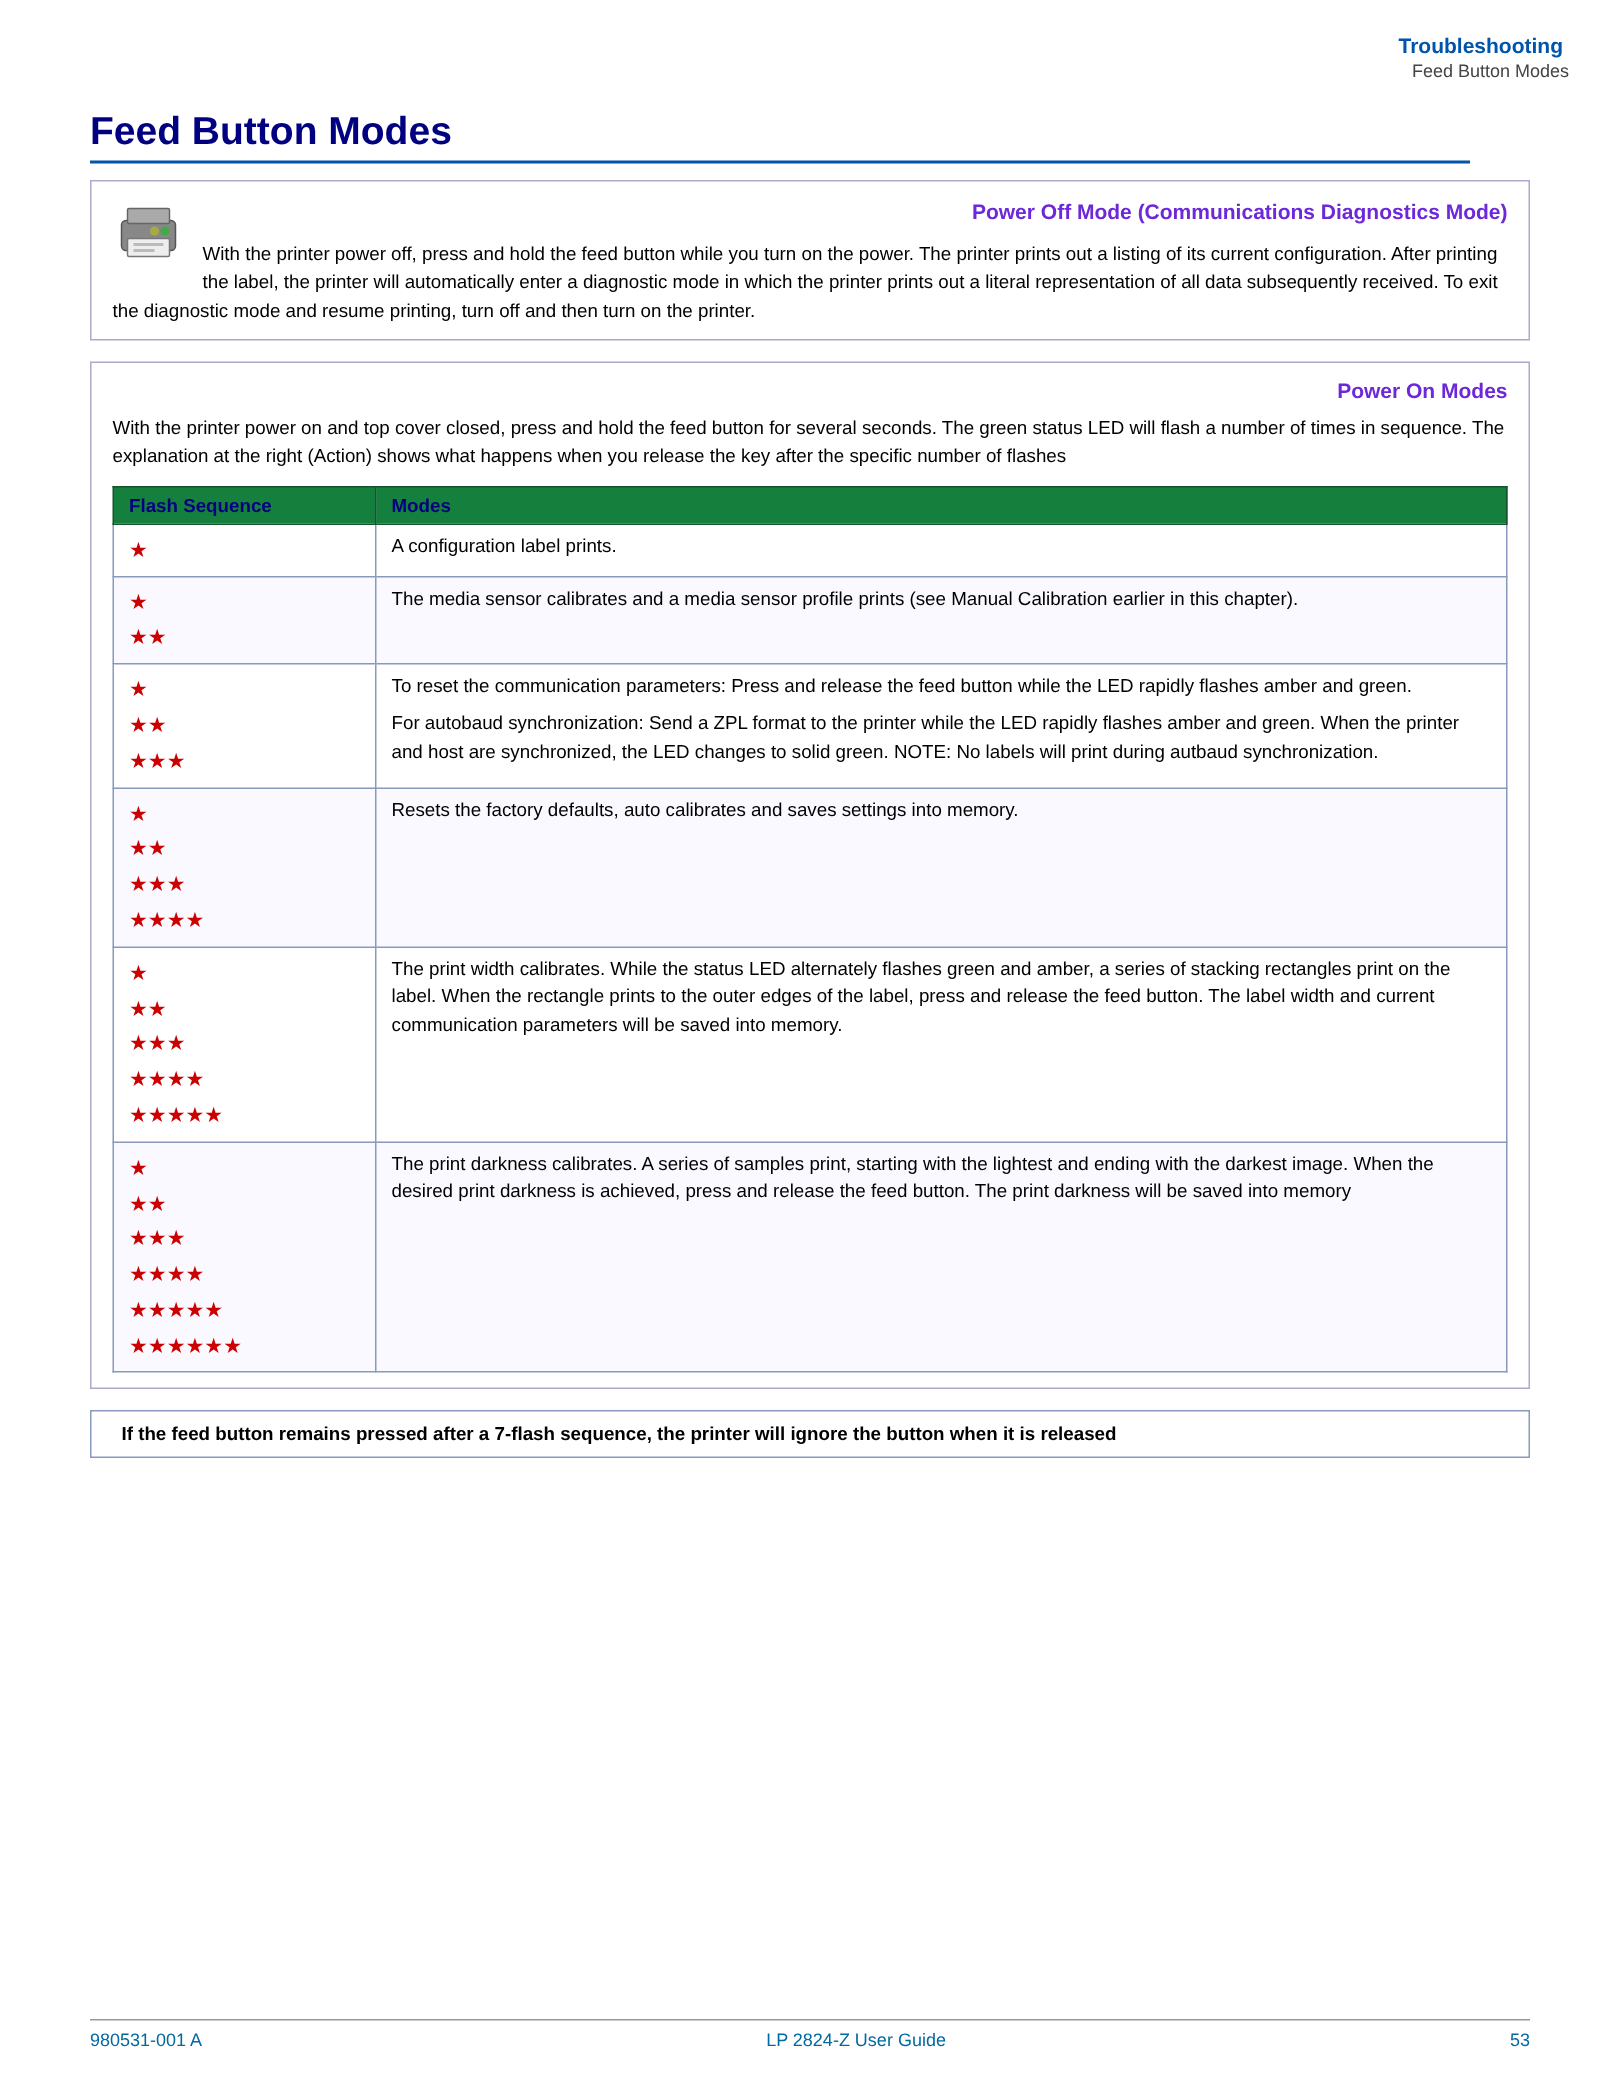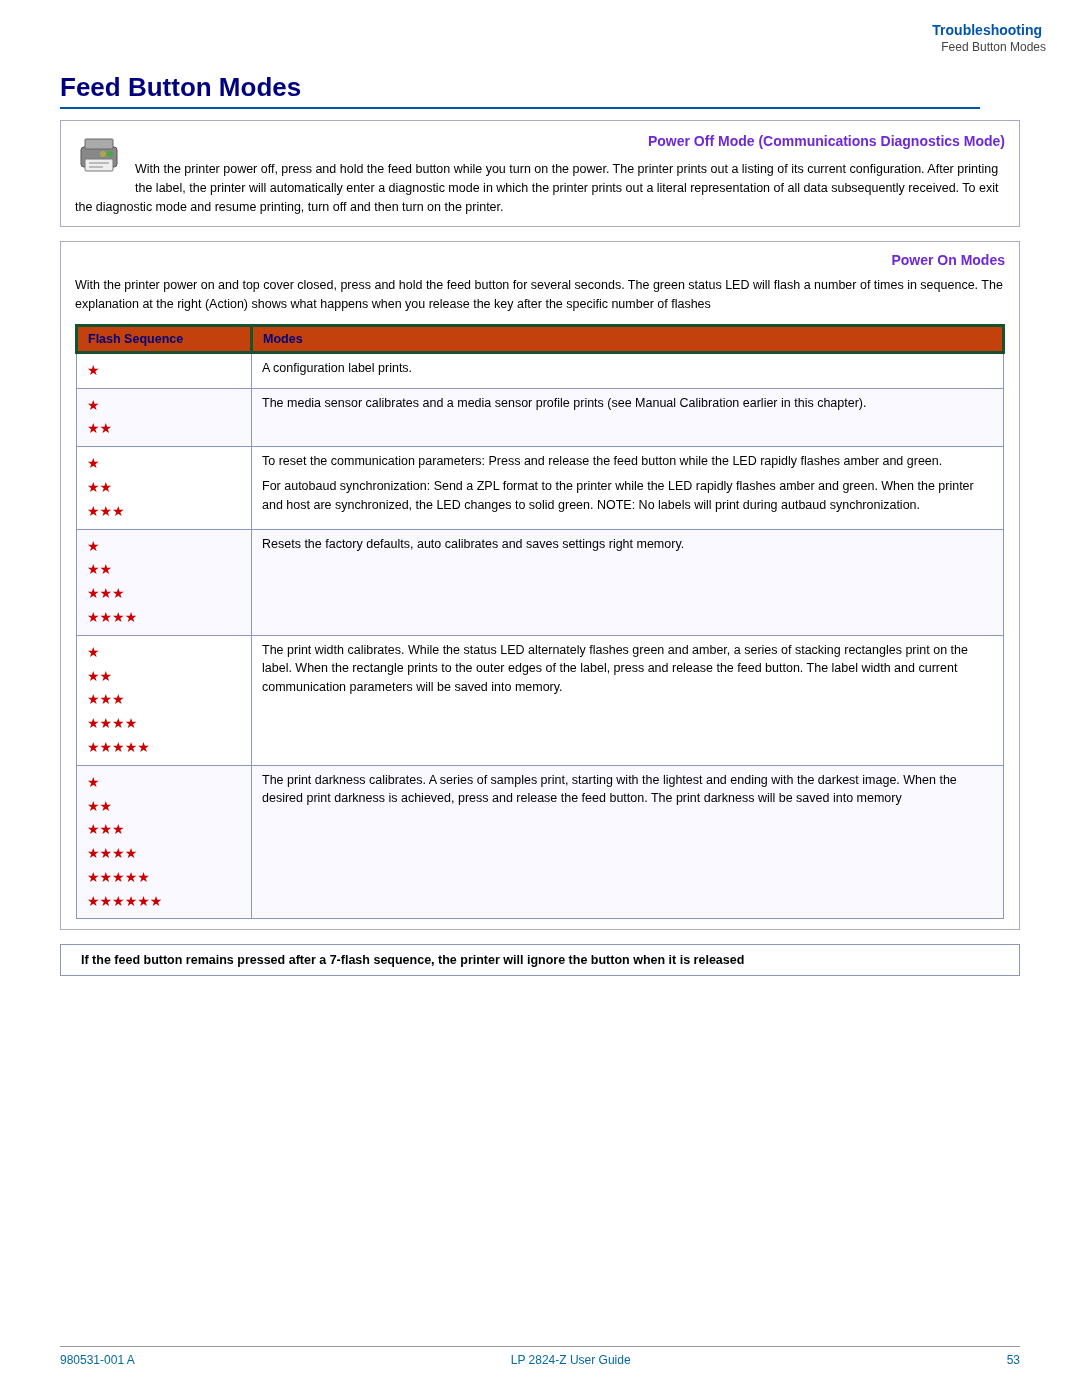--- a/index.html
+++ b/index.html
@@ -83,22 +83,22 @@
     }
 
     
     .data-table {
       width: 100%;
       border-collapse: collapse;
       margin-top: 10px;
       font-size: 12.5px;
     }
     .data-table th {
-      background: #c2410c;
-      border: 3px solid #14532d;
+      background: #15803d;
+      border: 1px solid #14532d;
       padding: 5px 10px;
       text-align: left;
       color: #000080;
       font-weight: bold;
     }
     .data-table td {
       border: 1px solid #8899bb;
       padding: 5px 10px;
       vertical-align: top;
     }
@@ -234,21 +234,21 @@
             </td>
           </tr>
           <tr>
             <td class="flash-col">
               <div class="star">★</div>
               <div class="star">★★</div>
               <div class="star">★★★</div>
               <div class="star">★★★★</div>
             </td>
             <td class="action-col">
-              <p>Resets the factory defaults, auto calibrates and saves settings right memory.</p>
+              <p>Resets the factory defaults, auto calibrates and saves settings into memory.</p>
             </td>
           </tr>
           <tr>
             <td class="flash-col">
               <div class="star">★</div>
               <div class="star">★★</div>
               <div class="star">★★★</div>
               <div class="star">★★★★</div>
               <div class="star">★★★★★</div>
             </td>

